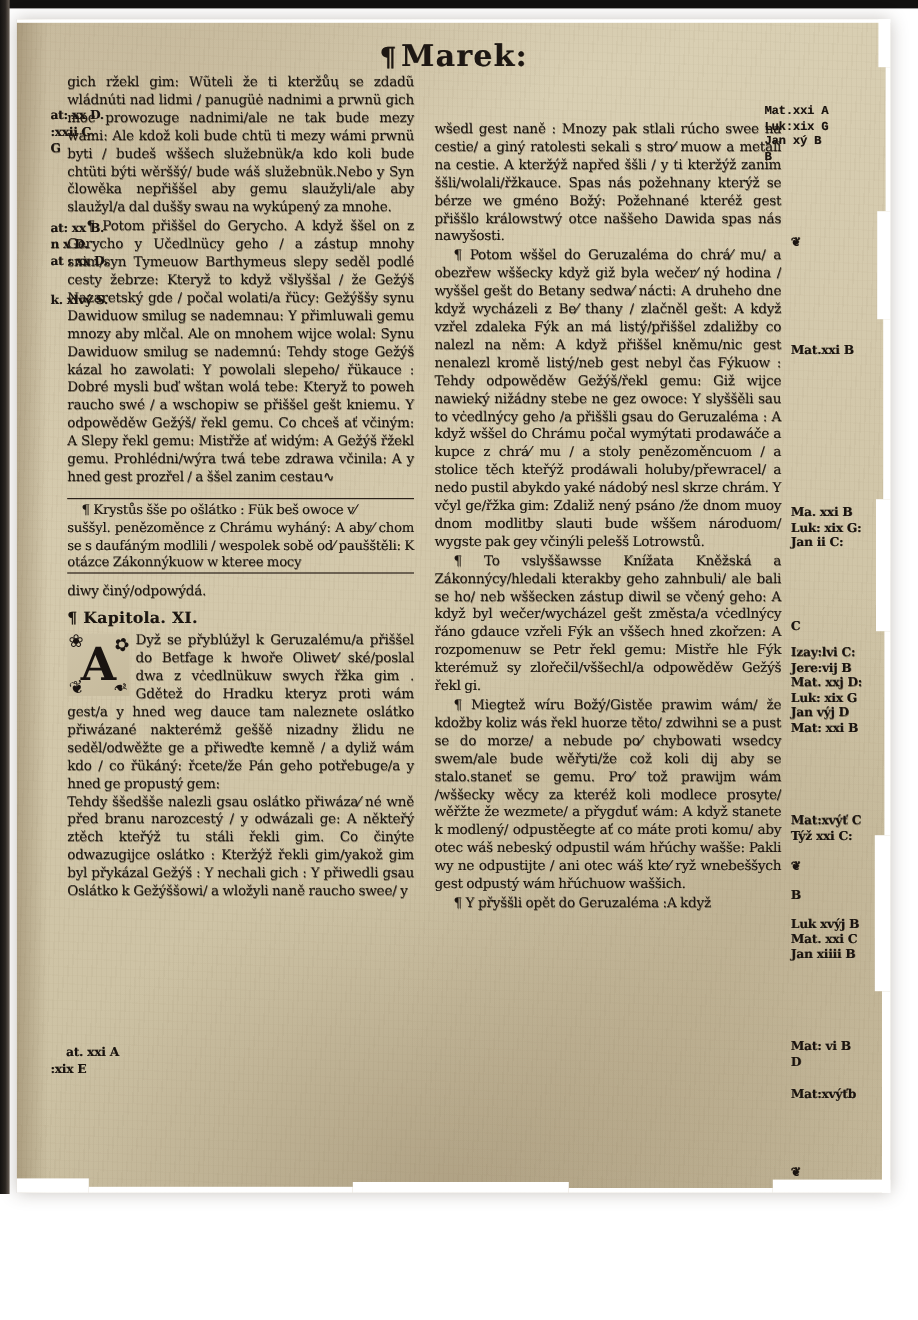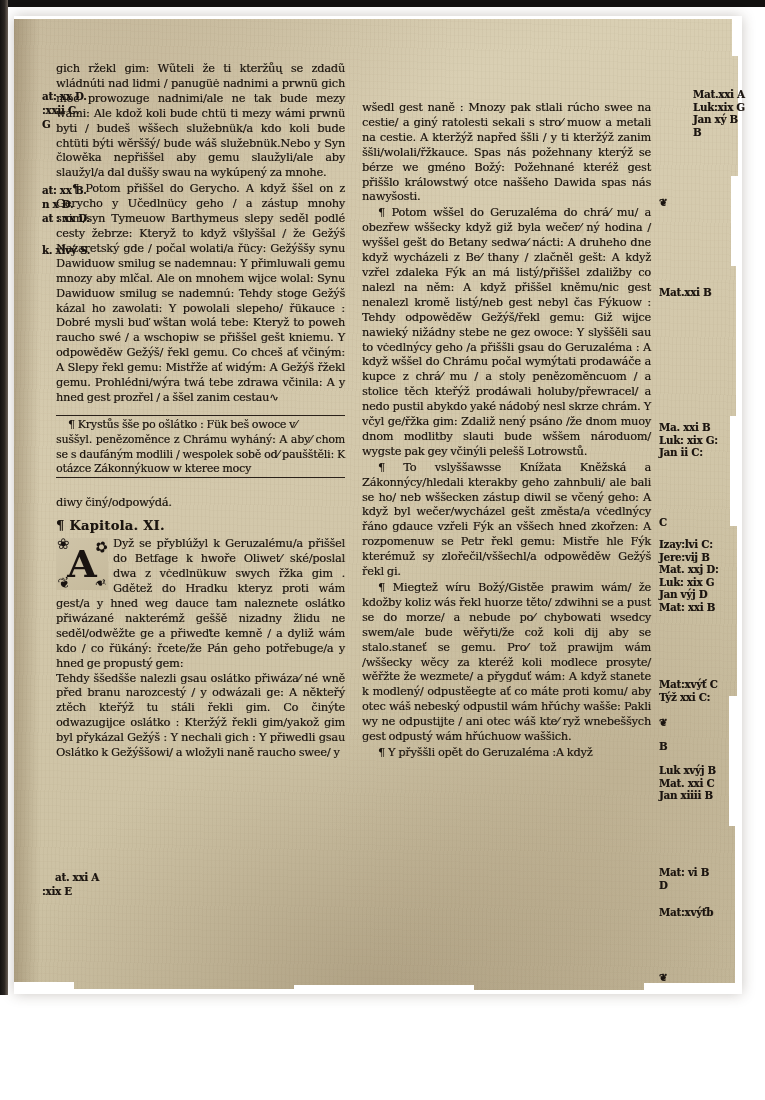--- a/index.html
+++ b/index.html
@@ -54,21 +54,21 @@
       letter-spacing:-.18px;word-spacing:-.4px;
       text-shadow:.35px .25px .25px rgba(38,26,14,.50);
       -webkit-font-smoothing:none;}
   .p + .p{margin-top:1px;}
   .p.ind{text-indent:16px;}
 
   
   .summary{margin-top:9px;border-top:1.4px solid #2a211a;border-bottom:1.4px solid #2a211a;
       padding:2px 0 1px 0;}
   .summary .p{font-size:11px;line-height:14.4px;}
-  .summary-tail{margin-top:18px;}
+  .summary-tail{margin-top:8px;}
 
   .chaphead{margin:7px 0 4px 0;text-align:left;font-family:"DejaVu Serif",serif;
       font-weight:700;font-size:13px;color:#1b1510;letter-spacing:.3px;
       text-shadow:.35px .25px 0 rgba(38,26,14,.5);}
 
   
   .dropwrap{position:relative;min-height:56px;}
   .woodcut{float:left;width:52px;height:52px;margin:1px 5px 0 0;position:relative;
       background:linear-gradient(150deg,#cfc4a8,#c6ba9c);}
   .woodcut .glyph{position:absolute;left:50%;top:50%;transform:translate(-50%,-52%);
@@ -108,20 +108,23 @@
     <div class="deckle" style="right:0;top:810px;width:7px;height:168px;"></div>
     <div class="deckle" style="left:0;bottom:0;width:60px;height:12px;"></div>
     <div class="deckle" style="left:60px;bottom:0;width:220px;height:5px;"></div>
     <div class="deckle" style="left:280px;bottom:0;width:180px;height:9px;"></div>
     <div class="deckle" style="left:460px;bottom:0;width:170px;height:4px;"></div>
     <div class="deckle" style="left:630px;bottom:0;width:98px;height:11px;"></div>
     <div class="deckle" style="left:0;top:0;width:728px;height:3px;"></div>
 
     <div class="typearea">
 
+      <div class="headline">
+        <span class="pil">¶</span><span>Marek:</span>
+      </div>
 
       <div class="col col-left">
         <p class="p">gich ržekl gim:  Wũteli že ti kteržůų se zdadũ wládnúti nad lidmi / panugüė nadnimi  a prwnü gich moc prowozuge nadnimi/ale ne tak bude mezy wámi: Ale kdož koli bude chtü ti mezy wámi prwnü byti / budeš wššech služebnük/a kdo koli bude chtüti býti wěrššý/ bude wáš služebnük.Nebo y Syn člowěka nepřiššel aby gemu slaužyli/ale aby slaužyl/a dal duššy swau na wykúpený za mnohe.</p>
         <p class="p ind">¶ Potom přiššel do Gerycho. A když ššel on z Gerycho y Učedlnücy geho / a zástup mnohy snim/syn Tymeuow Barthymeus slepy seděl podlé cesty žebrze:  Kteryž to když všlyššal / že Gežýš Nazaretský gde / počal wolati/a řücy:  Gežýššy synu Dawiduow smilug se nademnau:  Y přimluwali gemu mnozy aby mlčal.  Ale on mnohem wijce wolal: Synu Dawiduow smilug se nademnú:  Tehdy stoge Gežýš kázal ho zawolati:  Y powolali slepeho/ řükauce :  Dobré mysli buď wštan wolá tebe:  Kteryž to poweh raucho swé / a wschopiw se přiššel gešt kniemu.  Y odpowěděw Gežýš/ řekl gemu. Co chceš ať včiným:  A Slepy řekl gemu: Mistřže ať widým:  A Gežýš řžekl gemu. Prohlédni/wýra twá tebe zdrawa včinila: A y hned gest prozřel / a ššel zanim cestau∿</p>
 
         <div class="summary">
           <p class="p" style="text-indent:12px">¶ Krystůs šše po ošlátko :  Fük beš owoce v⁄</p>
           <p class="p">suššyl.  penězoměnce z Chrámu wyháný:  A aby⁄ chom se s daufáným modlili / wespolek sobě od⁄ paušštěli:  K otázce Zákonnýkuow w kteree mocy</p>
         </div>
         <p class="p summary-tail">diwy činý/odpowýdá.</p>
@@ -172,21 +175,21 @@
             <div>k. xlvý S.</div>
           </div>
           <div class="marg marg-left" style="top: 855px; left: 13px;">
             <div>at. xxi A</div>
           </div>
           <div class="marg marg-left" style="top: 869px; left: 0px;">
             <div>:xix E</div>
           </div>
         </div>
       <div id="marg-right-host">
-          <div class="marg marg-right" style="top: 72px; left: 679px;">
+          <div class="marg marg-right" style="top: 72px; left: 623px; font-family: Liberation Mono, monospace;">
             <div>Mat.xxi A</div>
             <div>Luk:xix G</div>
             <div>Jan xý B</div>
             <div>B</div>
           </div>
           <div class="marg marg-right" style="top: 180px; left: 645px;">
             <div>❦</div>
           </div>
           <div class="marg marg-right" style="top: 270px; left: 645px;">
             <div>Mat.xxi B</div>

